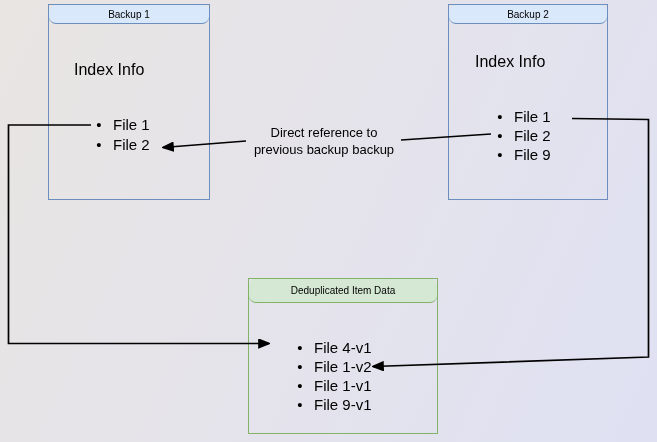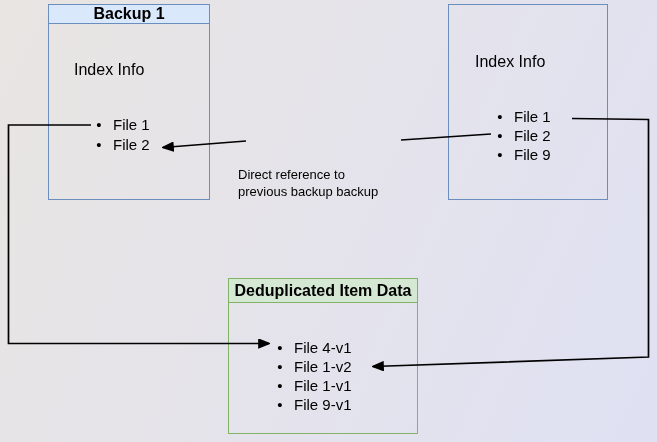--- a/index.html
+++ b/index.html
@@ -19,36 +19,36 @@
     position: absolute;
     left: 0; top: 0;
     width: 657px; height: 442px;
     pointer-events: none;
     z-index: 5;
   }
   .edges path { fill: none; stroke: var(--connector-color, #000); stroke-width: 1.7px; }
   .edges .arrowhead { fill: var(--connector-color, #000); stroke: var(--connector-color, #000); }
   .node { position: absolute; box-sizing: border-box; z-index: 2; }
   .node.blue  { border: 1.5px solid var(--node-blue-border, #6c8ebf); }
-  .node.green { border: 1.5px solid var(--node-green-border, #82b366); }
+  .node.green { border: 1.5px solid var(--node-green-border, #82b366); margin-left: 20px; }
   .node-header {
     display: flex; align-items: center; justify-content: center;
-    font-size: 16px; font-weight: bold; box-sizing: border-box;
+    font-size: 10px; font-weight: normal; box-sizing: border-box; border-radius: 7px;
   }
   .node.blue  .node-header { height: 19px; background: var(--node-blue-fill, #dae8fc);  border-bottom: 1.5px solid var(--node-blue-border, #6c8ebf); }
   .node.green .node-header { height: 24px; background: var(--node-green-fill, #d5e8d4); border-bottom: 1.5px solid var(--node-green-border, #82b366); }
   .subtitle { position: absolute; font-size: 16px; line-height: 17px; white-space: nowrap; }
   .li { position: absolute; display: flex; align-items: center; font-size: 15px; white-space: nowrap; }
   .li-20 { height: 20px; line-height: 20px; }
   .li-19 { height: 19px; line-height: 19px; }
   .dot { display: inline-block; width: 14px; text-align: center; }
   .li .label { margin-left: 7px; }
   .edge-label {
     position: absolute; left: 238px; top: 124px; width: 172px;
-    text-align: left; font-size: 13px; line-height: 17px; z-index: 6; margin-top: 42px;
+    text-align: center; font-size: 13px; line-height: 17px; z-index: 6;
   }
   
   #backup1 { left: 48px;  top: 4px;   width: 162px; height: 196px; }
   #backup2 { left: 448px; top: 4px;   width: 160px; height: 196px; }
   #dedup   { left: 228px; top: 278px; width: 190px; height: 156px; }
   
   #backup1 .subtitle { left: 25px; top: 56px; }
   #backup1 .r1 { left: 43px; top: 110px; }
   #backup1 .r2 { left: 43px; top: 130px; }
   #backup2 .subtitle { left: 26px; top: 48px; }
@@ -84,20 +84,21 @@
       <span class="dot">•</span>
       <span class="label">File 1</span>
     </div>
     <div class="li li-20 r2">
       <span class="dot">•</span>
       <span class="label">File 2</span>
     </div>
   </div>
 
   <div class="node blue" id="backup2">
+    <div class="node-header">Backup 2</div>
     <div class="subtitle">Index Info</div>
     <div class="li li-19 r1">
       <span class="dot">•</span>
       <span class="label">File 1</span>
     </div>
     <div class="li li-19 r2">
       <span class="dot">•</span>
       <span class="label">File 2</span>
     </div>
     <div class="li li-19 r3">

